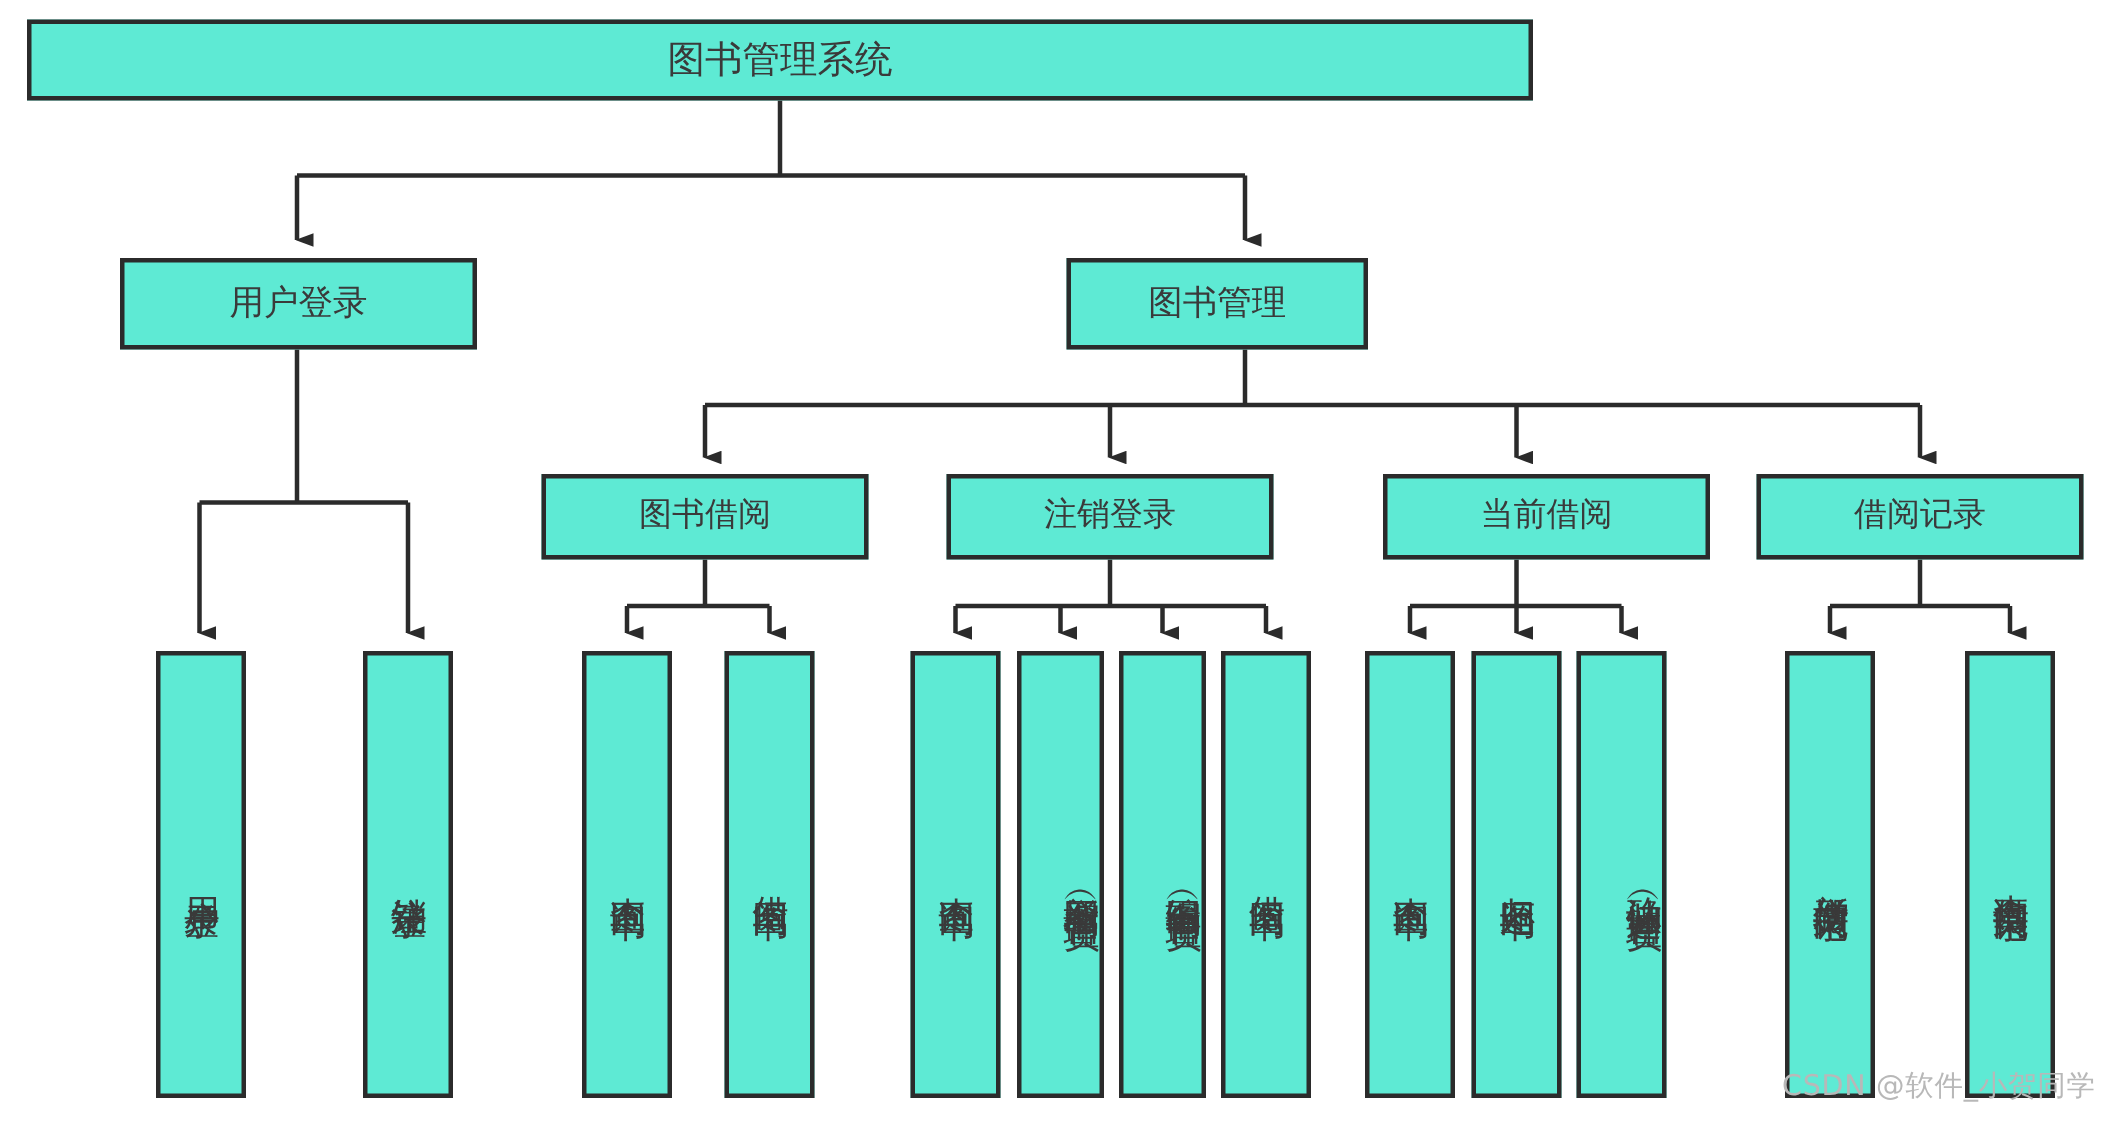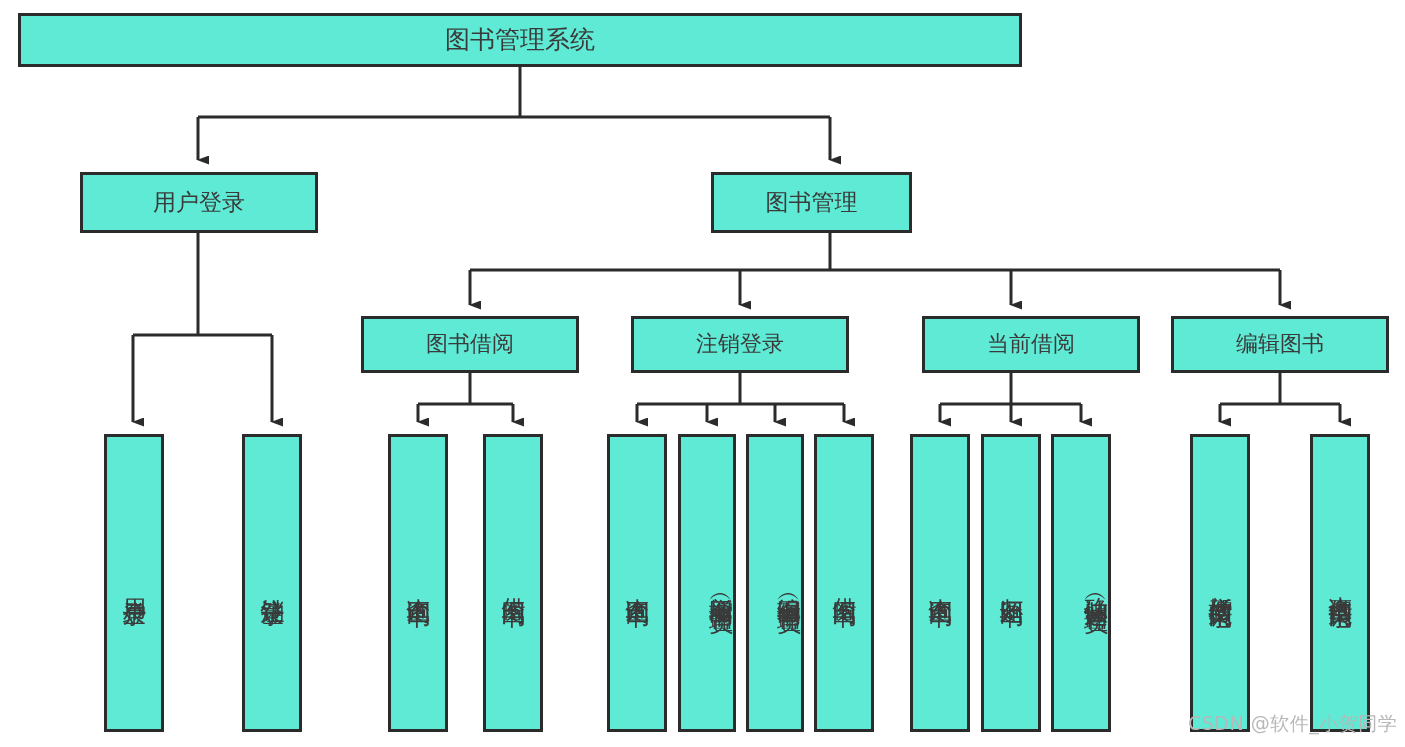--- a/index.html
+++ b/index.html
@@ -125,21 +125,21 @@
   </svg>
 
   <div class="node-box horizontal lbl-root" style="left:18px; top:13px; width:1004px; height:54px;">图书管理系统</div>
 
   <div class="node-box horizontal lbl-l2" style="left:80px; top:172px; width:238px; height:61px;">用户登录</div>
   <div class="node-box horizontal lbl-l2" style="left:711px; top:172px; width:201px; height:61px;">图书管理</div>
 
   <div class="node-box horizontal lbl-l3" style="left:361px; top:316px; width:218px; height:57px;">图书借阅</div>
   <div class="node-box horizontal lbl-l3" style="left:631px; top:316px; width:218px; height:57px;">注销登录</div>
   <div class="node-box horizontal lbl-l3" style="left:902px; top:316px; width:218px; height:57px;margin-left:20px;">当前借阅</div>
-  <div class="node-box horizontal lbl-l3" style="left:1171px; top:316px; width:218px; height:57px;">编辑图书</div>
+  <div class="node-box horizontal lbl-l3" style="left:1171px; top:316px; width:218px; height:57px;">借阅记录</div>
 
   <div class="node-box vertical centered lbl-leaf" style="left:104px; top:434px; width:60px; height:298px;">用户登录</div>
   <div class="node-box vertical centered lbl-leaf" style="left:242px; top:434px; width:60px; height:298px;">注销登录</div>
 
   <div class="node-box vertical centered lbl-leaf" style="left:388px; top:434px; width:60px; height:298px;">查询图书</div>
   <div class="node-box vertical centered lbl-leaf" style="left:483px; top:434px; width:60px; height:298px;">借阅图书</div>
 
   <div class="node-box vertical centered lbl-leaf" style="left:607px; top:434px; width:60px; height:298px;">查询图书</div>
   <div class="node-box vertical lbl-leaf" style="left:678px; top:434px; width:58px; height:298px;">新增图书（管理员）</div>
   <div class="node-box vertical lbl-leaf" style="left:746px; top:434px; width:58px; height:298px;">编辑图书（管理员）</div>

